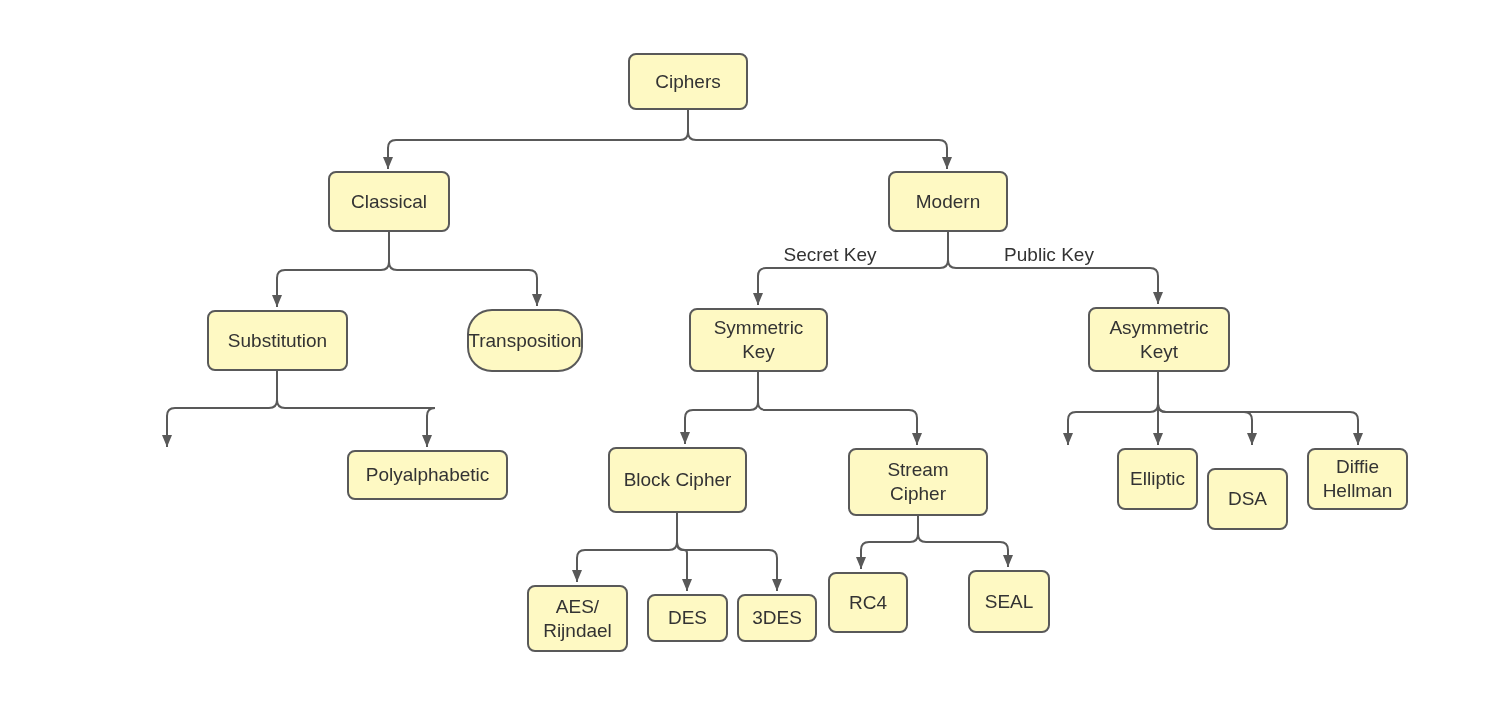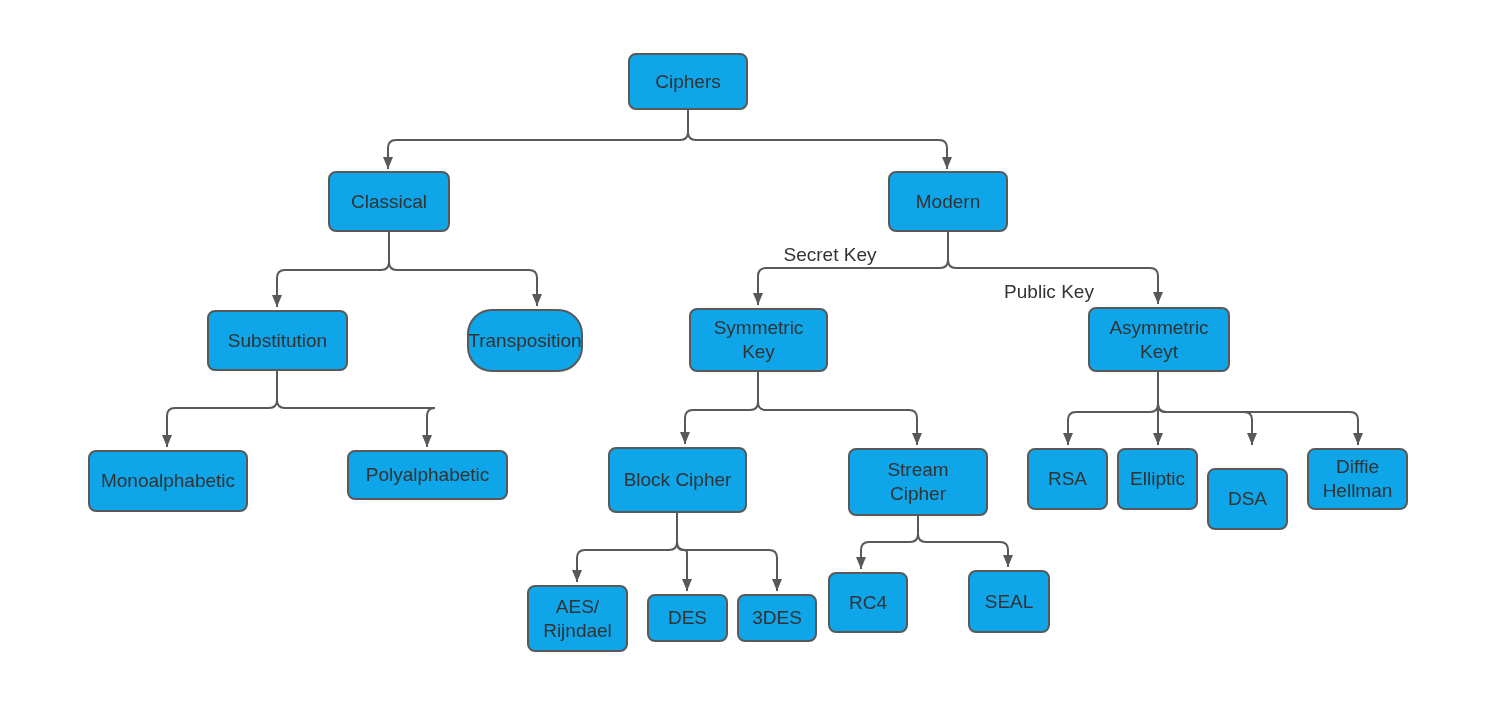--- a/index.html
+++ b/index.html
@@ -8,21 +8,21 @@
     width:1496px;height:704px;
     background:#ffffff;
     font-family:"Liberation Sans", sans-serif;
     overflow:hidden;
   }
   #edges{position:absolute;left:0;top:0;width:1496px;height:704px;}
   .edge{fill:none;stroke:#595959;stroke-width:2;}
   .node{
     position:absolute;
     box-sizing:border-box;
-    background:#0ea5e9;
+    background:#fef9c3;
     border:2px solid #595959;
     border-radius:8px;
     display:flex;
     flex-direction:column;
     align-items:center;
     justify-content:center;
     text-align:right;
     color:#333333;
     font-size:19px;
     line-height:24px;
@@ -71,21 +71,21 @@
     <path class="edge" d="M918,512 V534 Q918,542 910,542 H869 Q861,542 861,550 V569" marker-end="url(#arrow)"></path>
     <path class="edge" d="M918,512 V534 Q918,542 926,542 H1000 Q1008,542 1008,550 V567" marker-end="url(#arrow)"></path>
 
     <path class="edge" d="M1158,372 V404 Q1158,412 1150,412 H1076 Q1068,412 1068,420 V445" marker-end="url(#arrow)"></path>
     <path class="edge" d="M1158,372 V445" marker-end="url(#arrow)"></path>
     <path class="edge" d="M1158,372 V404 Q1158,412 1166,412 H1244 Q1252,412 1252,420 V445" marker-end="url(#arrow)"></path>
     <path class="edge" d="M1158,372 V404 Q1158,412 1166,412 H1350 Q1358,412 1358,420 V445" marker-end="url(#arrow)"></path>
   </svg>
 
   <div class="edge-label" style="left:765px;top:243px;">Secret Key</div>
-  <div class="edge-label" style="left:984px;top:243px;margin-top:37px;">Public Key</div>
+  <div class="edge-label" style="left:984px;top:243px;">Public Key</div>
 
   <div class="node" style="left:628px;top:53px;width:120px;height:57px;">
     <span class="lbl">Ciphers</span>
   </div>
 
   <div class="node" style="left:328px;top:171px;width:122px;height:61px;">
     <span class="lbl">Classical</span>
   </div>
 
   <div class="node" style="left:888px;top:171px;width:120px;height:61px;">
@@ -93,23 +93,20 @@
   </div>
 
   <div class="node" style="left:207px;top:310px;width:141px;height:61px;">
     <span class="lbl">Substitution</span>
   </div>
 
   <div class="node" style="left:467px;top:309px;width:116px;height:63px;border-radius:25px;">
     <span class="lbl">Transposition</span>
   </div>
 
-  <div class="node" style="left:88px;top:450px;width:160px;height:62px;">
-    <span class="lbl">Monoalphabetic</span>
-  </div>
 
   <div class="node" style="left:347px;top:450px;width:161px;height:50px;">
     <span class="lbl">Polyalphabetic</span>
   </div>
 
   <div class="node" style="left:689px;top:308px;width:139px;height:64px;">
     <span class="lbl">Symmetric</span>
     <span class="lbl">Key</span>
   </div>
 
@@ -141,23 +138,20 @@
   </div>
 
   <div class="node" style="left:828px;top:572px;width:80px;height:61px;">
     <span class="lbl">RC4</span>
   </div>
 
   <div class="node" style="left:968px;top:570px;width:82px;height:63px;">
     <span class="lbl">SEAL</span>
   </div>
 
-  <div class="node" style="left:1027px;top:448px;width:81px;height:62px;">
-    <span class="lbl">RSA</span>
-  </div>
 
   <div class="node" style="left:1117px;top:448px;width:81px;height:62px;">
     <span class="lbl">Elliptic</span>
   </div>
 
   <div class="node" style="left:1207px;top:468px;width:81px;height:62px;">
     <span class="lbl">DSA</span>
   </div>
 
   <div class="node" style="left:1307px;top:448px;width:101px;height:62px;">

